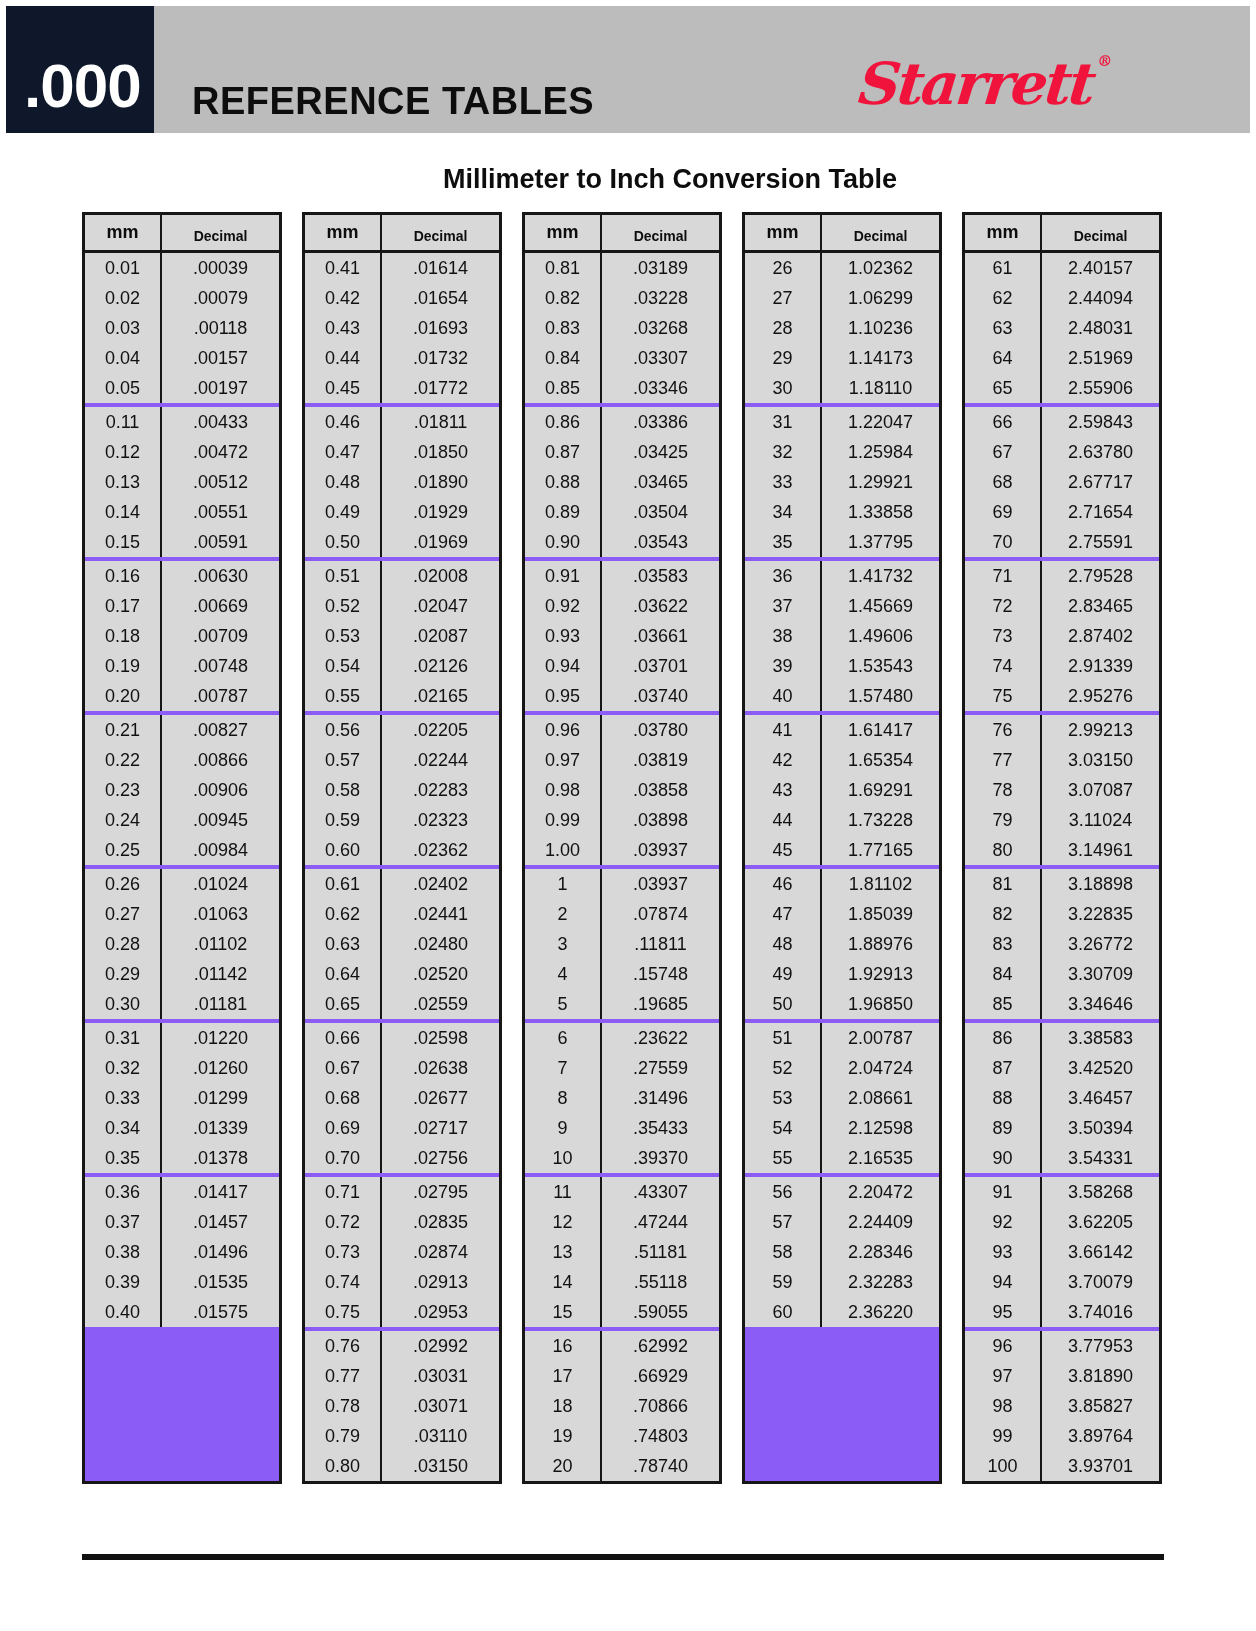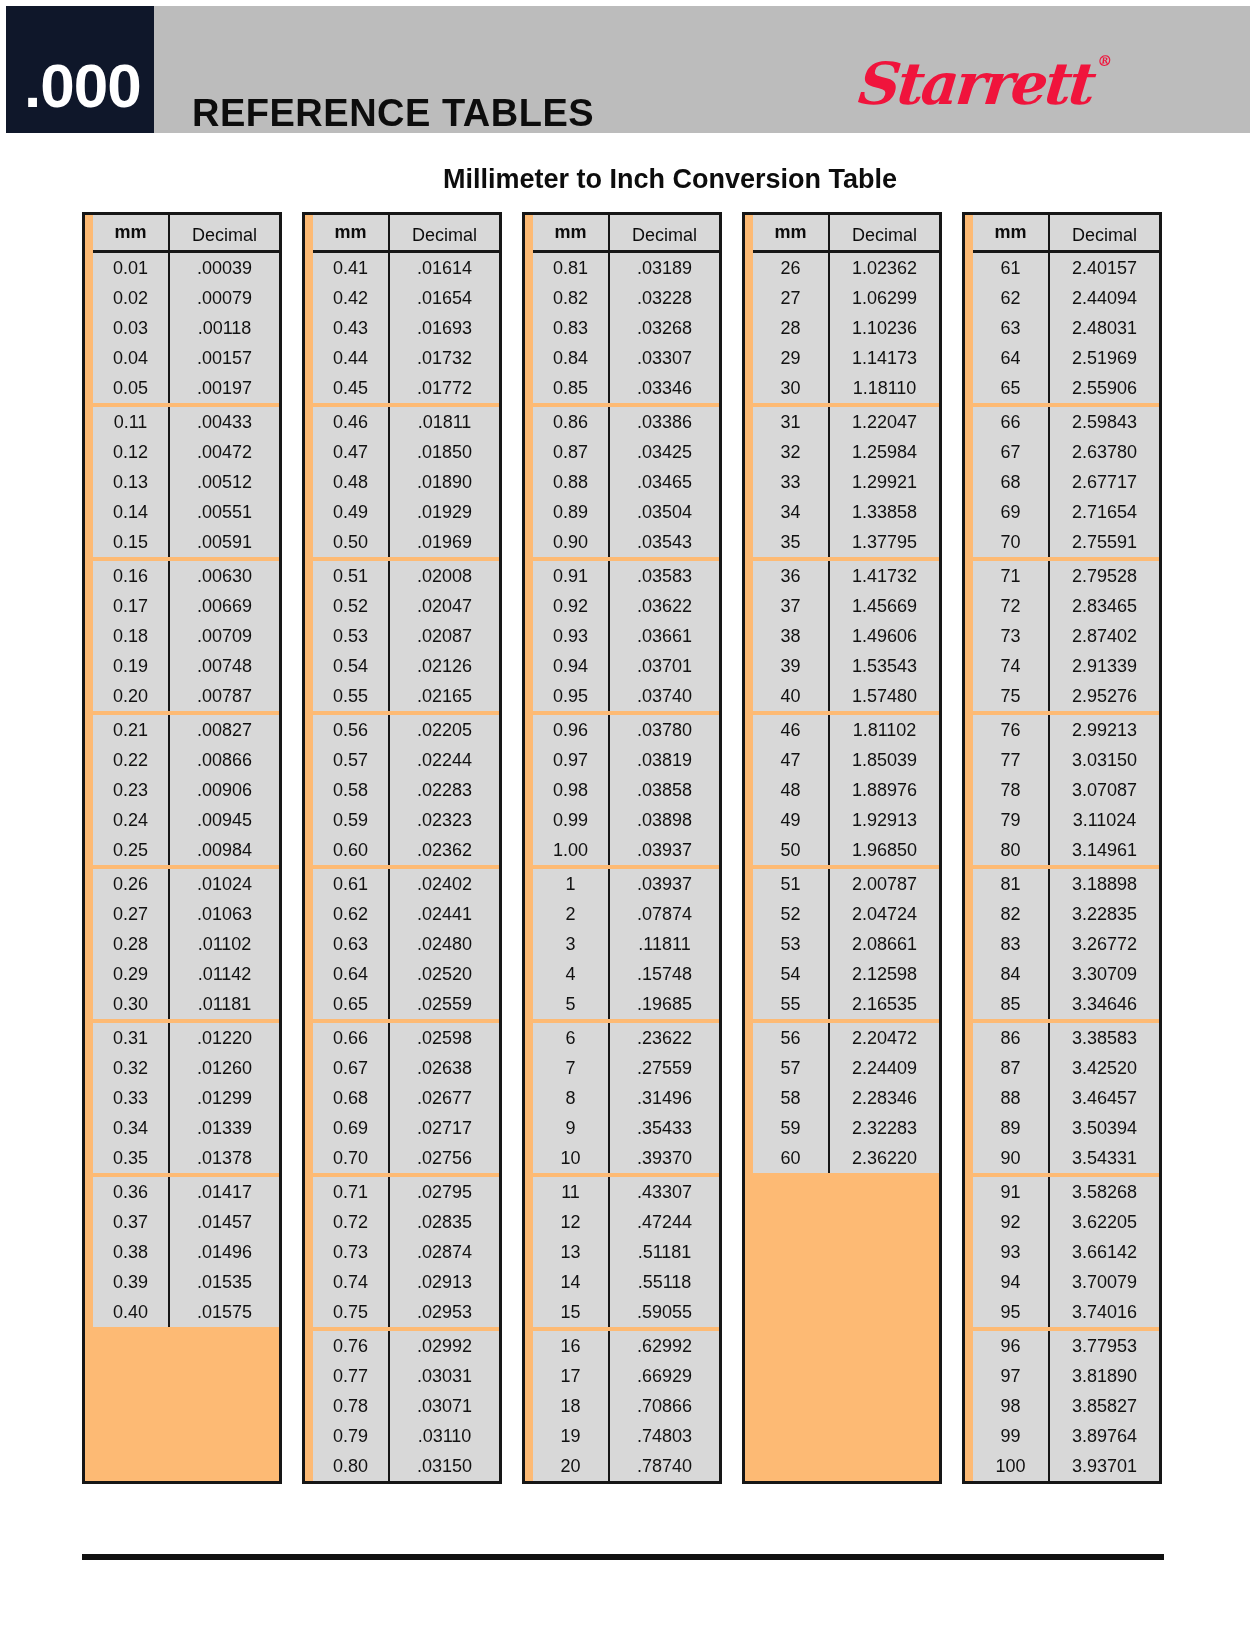--- a/index.html
+++ b/index.html
@@ -22,21 +22,21 @@
     color:#ffffff; font-weight:bold;
     font-size:62px; letter-spacing:-1px;
     line-height:1;
   }
   .banner {
     position:absolute; left:154px; top:6px;
     width:1096px; height:127px;
     background:#bcbcbc;
   }
   .banner-title {
-    position:absolute; left:38px; bottom:1px;
+    position:absolute; left:38px; bottom:13px;
     font-size:38px; font-weight:bold;
     color:#0d0d0d; letter-spacing:0.5px;
     line-height:1;
   }
   .brand {
     position:absolute; right:142px; bottom:20px;
     font-family:"DejaVu Serif", serif;
     font-style:italic; font-weight:bold;
     font-size:58px; line-height:1;
     color:#f0143c; letter-spacing:-3px;
@@ -53,37 +53,36 @@
   .content { position:absolute; left:82px; top:146px; width:1176px; }
   .page-title {
     text-align:center;
     font-size:27px; font-weight:bold; color:#0d0d0d;
     margin:18px 0 17px 0; line-height:1.15;
   }
   .tables { display:flex; gap:20px; }
   .conv-table {
     width:200px; box-sizing:border-box;
     border:3px solid #161616;
-    background:#fdba74;
-    padding-left:8px;
+    background:#8b5cf6;
   }
   .thead {
     display:flex; height:35px;
     background:#d8d8d8;
     border-bottom:3px solid #161616;
   }
   .th-mm {
     width:75px; border-right:2px solid #161616;
     display:flex; align-items:center; justify-content:center;
     font-size:18px; font-weight:bold; color:#0d0d0d;
   }
   .th-dec {
     flex:1;
     display:flex; align-items:center; justify-content:center;
-    font-size:18px; font-weight:normal; color:#0d0d0d;margin-top:6px;
+    font-size:14px; font-weight:bold; color:#0d0d0d;margin-top:6px;
   }
   .tgroup + .tgroup { margin-top:4px; }
   .trow { display:flex; height:30px; }
   .td-mm {
     width:75px; background:#d8d8d8;
     border-right:2px solid #161616;
     display:flex; align-items:center; justify-content:center;
     font-size:18px; color:#111111;
   }
   .td-dec {
@@ -702,20 +701,42 @@
             <div class="td-mm">39</div>
             <div class="td-dec">1.53543</div>
           </div>
           <div class="trow">
             <div class="td-mm">40</div>
             <div class="td-dec">1.57480</div>
           </div>
         </div>
         <div class="tgroup">
           <div class="trow">
+            <div class="td-mm">41</div>
+            <div class="td-dec">1.61417</div>
+          </div>
+          <div class="trow">
+            <div class="td-mm">42</div>
+            <div class="td-dec">1.65354</div>
+          </div>
+          <div class="trow">
+            <div class="td-mm">43</div>
+            <div class="td-dec">1.69291</div>
+          </div>
+          <div class="trow">
+            <div class="td-mm">44</div>
+            <div class="td-dec">1.73228</div>
+          </div>
+          <div class="trow">
+            <div class="td-mm">45</div>
+            <div class="td-dec">1.77165</div>
+          </div>
+        </div>
+        <div class="tgroup">
+          <div class="trow">
             <div class="td-mm">46</div>
             <div class="td-dec">1.81102</div>
           </div>
           <div class="trow">
             <div class="td-mm">47</div>
             <div class="td-dec">1.85039</div>
           </div>
           <div class="trow">
             <div class="td-mm">48</div>
             <div class="td-dec">1.88976</div>

